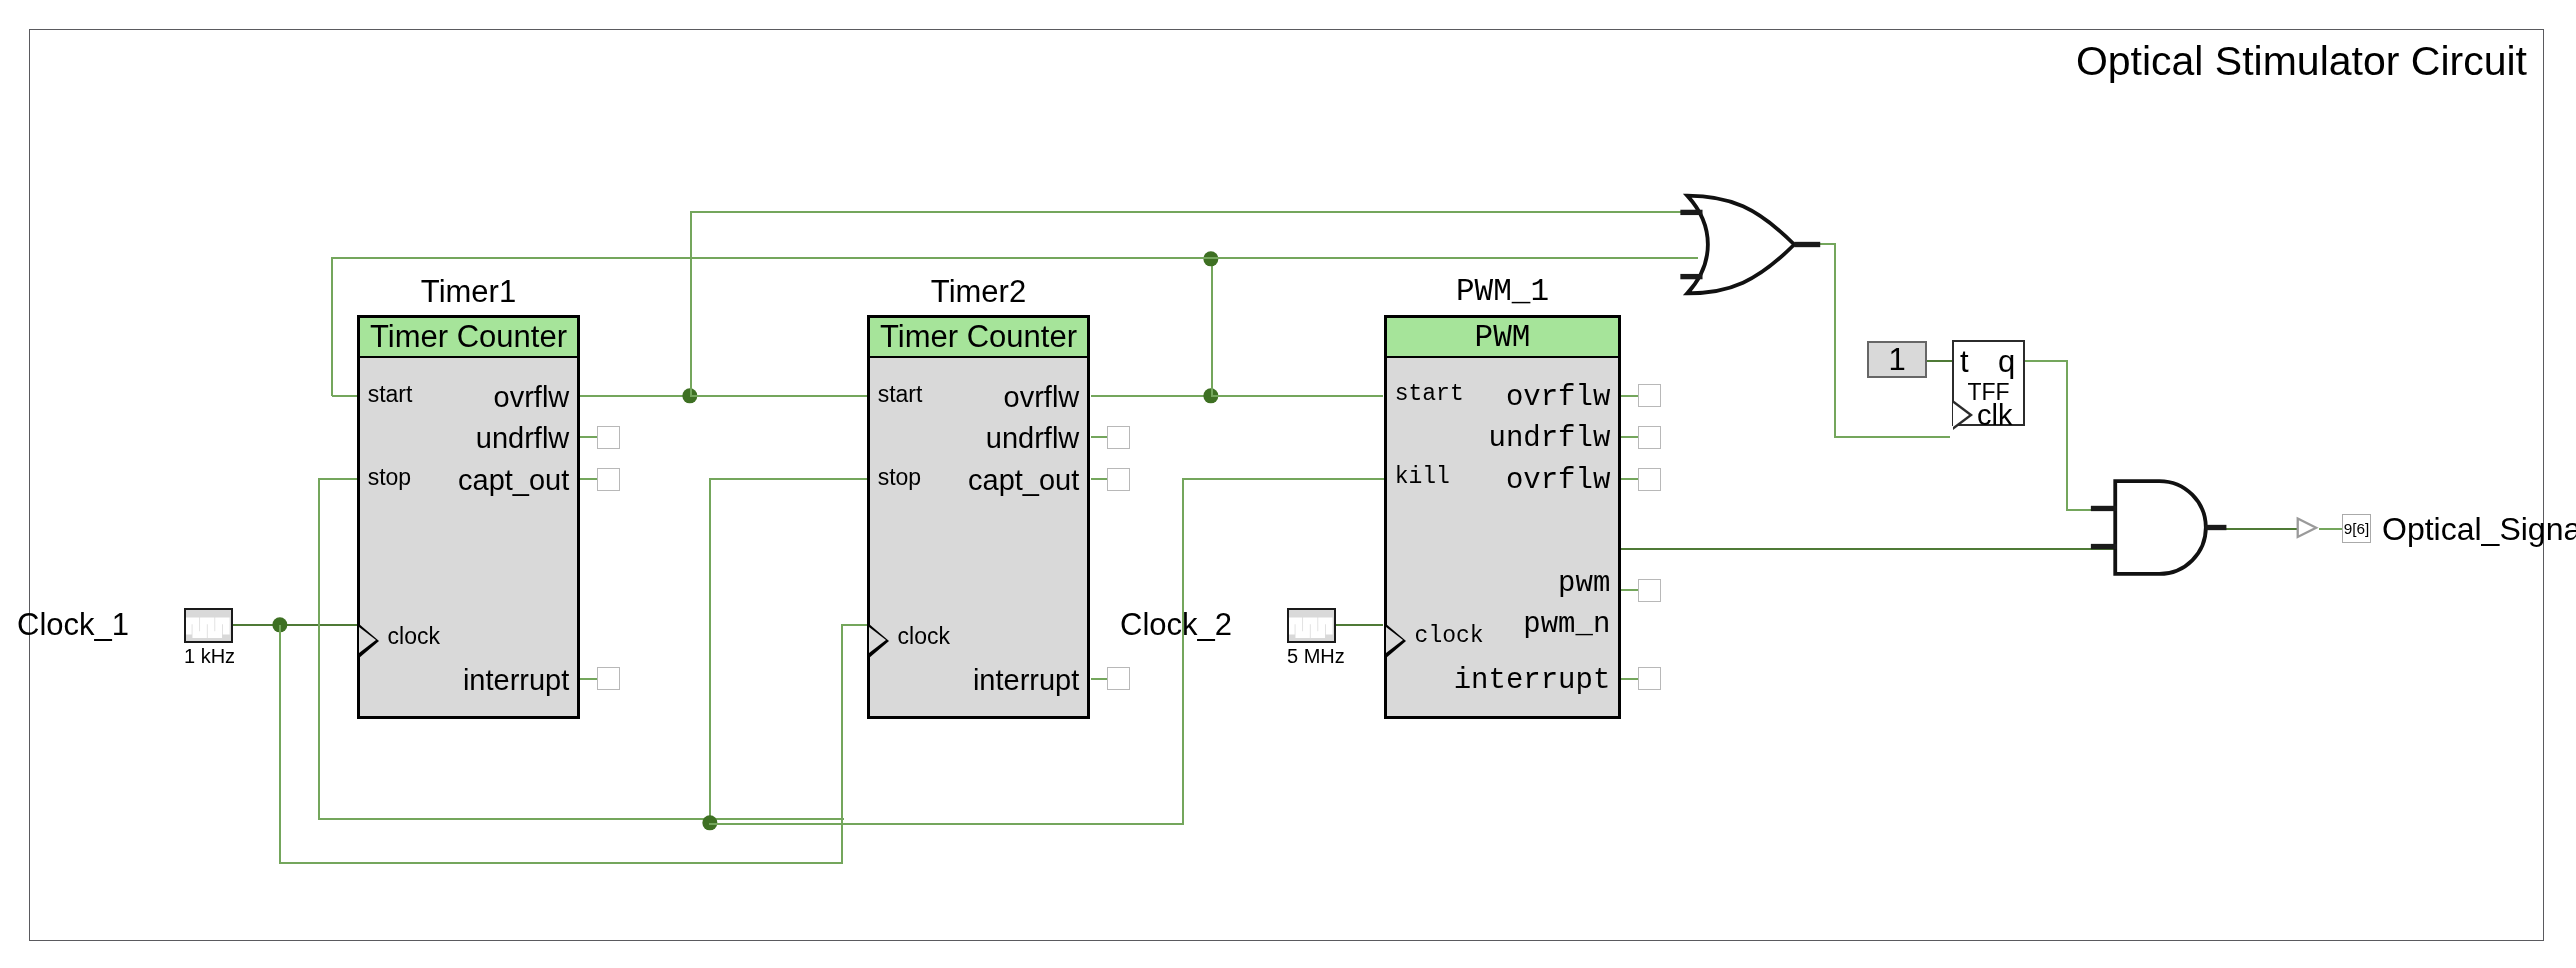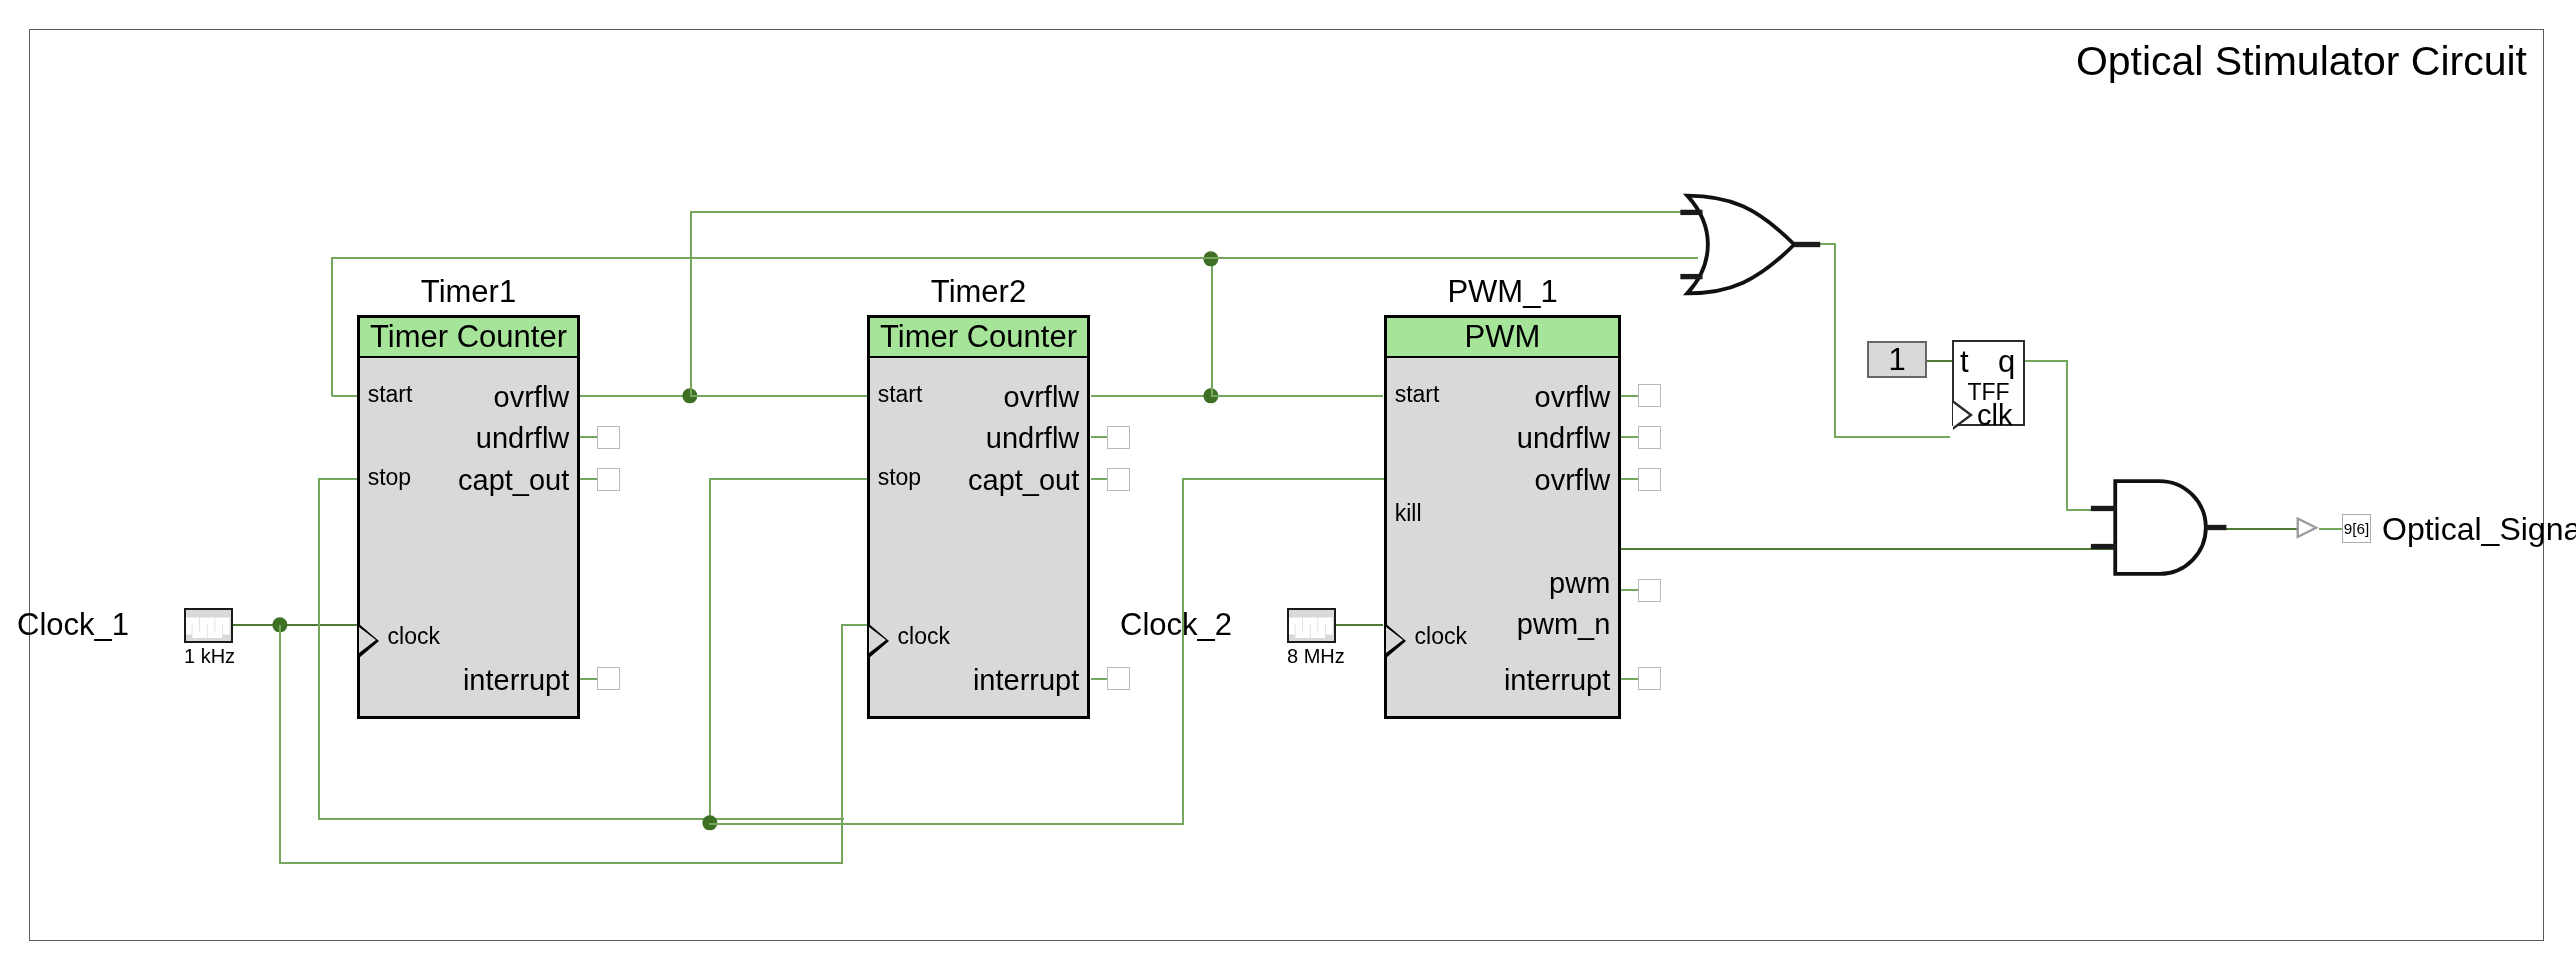--- a/index.html
+++ b/index.html
@@ -193,27 +193,27 @@
       <div class="pinR" style="top:306px;">interrupt</div>
     </div>
   </div>
   <div class="stubw" style="left:1091px;top:436px;"></div>
   <div class="stub" style="left:1107px;top:426px;"></div>
   <div class="stubw" style="left:1091px;top:478px;"></div>
   <div class="stub" style="left:1107px;top:468px;"></div>
   <div class="stubw" style="left:1091px;top:678px;"></div>
   <div class="stub" style="left:1107px;top:667px;"></div>
 
-  <div class="blk" style="left:1384px;top:315px;width:237px;height:404px;">
+  <div class="blk" style="left:1384px;top:315px;width:237px;height:404px;font-family:Liberation Mono, monospace;">
     <div class="inst">PWM_1</div>
     <div class="hdr">PWM</div>
     <div class="body">
       <div class="clkmark" style="top:266px;"></div>
       <div class="pinL" style="top:23px;">start</div>
-      <div class="pinL" style="top:106px;margin-top:36px;">kill</div>
+      <div class="pinL" style="top:106px;">kill</div>
       <div class="pinL" style="left:27.6px;top:265px;">clock</div>
       <div class="pinR" style="top:23px;">ovrflw</div>
       <div class="pinR" style="top:64px;">undrflw</div>
       <div class="pinR" style="top:106px;">ovrflw</div>
       <div class="pinR" style="top:209px;">pwm</div>
       <div class="pinR" style="top:250px;">pwm_n</div>
       <div class="pinR" style="top:306px;">interrupt</div>
     </div>
   </div>
   <div class="stubw" style="left:1621px;top:395px;"></div>
@@ -237,21 +237,21 @@
     <div class="freq">1 kHz</div>
   </div>
 
   <div class="clksrc" style="left:1287px;top:608px;">
     <div class="name">Clock_2</div>
     <div class="sym">
       <svg width="44" height="31" viewBox="0 0 58 40">
         <path d="M3,32 L3,14 L13,14 L13,32 L23,32 L23,14 L33,14 L33,32 L43,32 L43,14 L53,14 L53,32" fill="none" stroke="#ffffff" stroke-width="9"></path>
       </svg>
     </div>
-    <div class="freq">8 MHz</div>
+    <div class="freq">5 MHz</div>
   </div>
 
   <div class="const1" style="left:1867px;top:341px;width:60px;height:37px;">1</div>
 
   <div class="tff" style="left:1952px;top:340px;width:73px;height:86px;">
     <div class="t">t</div>
     <div class="q">q</div>
     <div class="nm">TFF</div>
     <div class="tffmark"></div>
     <div class="clk">clk</div>

